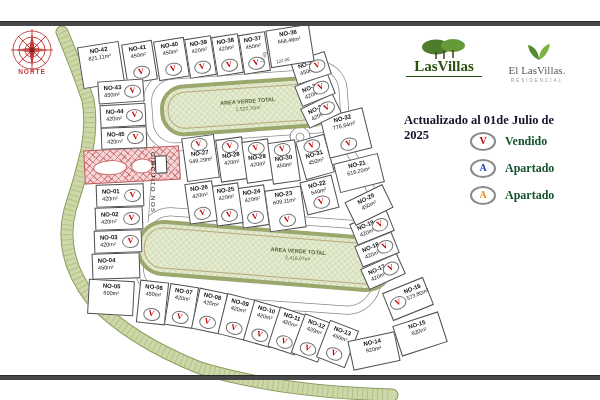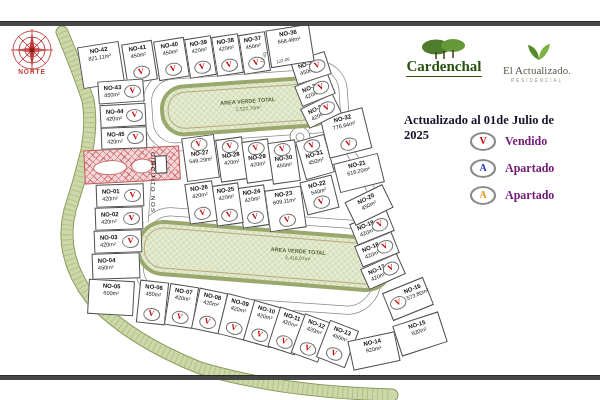--- a/index.html
+++ b/index.html
@@ -63,21 +63,21 @@
   #brand2-logo{left:526px;top:42px;}
   #brand2-name{left:494px;top:64px;width:86px;text-align:center;font-family:"Liberation Serif",serif;
     font-size:11px;color:#5c5c50;}
   #brand2-sub{left:494px;top:78px;width:86px;text-align:center;font-size:4.5px;letter-spacing:2px;color:#98988a;}
   #updated{left:404px;top:113px;width:164px;font-family:"Liberation Serif",serif;font-weight:bold;
     font-size:12.5px;color:#14142a;}
   #legend{left:470px;top:132px;}
   .legend-row{display:flex;align-items:center;gap:9px;margin-bottom:8px;}
   .legend-sym{width:22px;height:15px;border:2px solid #8a8a8a;border-radius:50%;background:#fff;flex:0 0 auto;
     font-family:"Liberation Serif",serif;font-weight:bold;font-size:10px;line-height:14px;text-align:center;}
-  .legend-label{font-family:"Liberation Serif",serif;font-weight:bold;font-size:12px;color:#701a75;}
+  .legend-label{font-family:"Liberation Serif",serif;font-weight:bold;font-size:12px;color:#14532d;}
 </style>
 </head>
 <body>
 
 <div class="bar" id="bar-top"></div>
 <div class="bar" id="bar-bottom"></div>
 
 <svg id="underlay" width="600" height="400" viewBox="0 0 600 400">
   <defs>
     <pattern id="gp" width="6" height="6" patternUnits="userSpaceOnUse">
@@ -465,27 +465,27 @@
   <path d="M6,22 L22,19 L38,22 L22,25 Z" fill="#c03a3a" opacity="0.75"></path>
   <circle cx="22" cy="22" r="2.5" fill="#8a1f1f"></circle>
 </svg>
 <div id="norte">NORTE</div>
 
 <svg class="panel-el" id="brand1-logo" width="56" height="22" viewBox="0 0 56 22">
   <ellipse cx="20" cy="9" rx="14" ry="7.5" fill="#4e7c2c"></ellipse>
   <ellipse cx="37" cy="7.5" rx="12" ry="6.5" fill="#659a3a"></ellipse>
   <path d="M20,14 L20,21 M37,12 L37,20 M28,13 L28,21" stroke="#4a3a1a" stroke-width="1.5"></path>
 </svg>
-<div class="panel-el" id="brand1-name">Cardenchal</div>
+<div class="panel-el" id="brand1-name">LasVillas</div>
 
 <svg class="panel-el" id="brand2-logo" width="26" height="20" viewBox="0 0 26 20">
   <path d="M13,18 C13,10 8,4 2,3 C3,10 7,15 13,18 Z" fill="#558b2f"></path>
   <path d="M13,18 C13,9 18,3 24,2 C23,9 19,15 13,18 Z" fill="#7cb342"></path>
 </svg>
-<div class="panel-el" id="brand2-name">El Actualizado.</div>
+<div class="panel-el" id="brand2-name">El LasVillas.</div>
 <div class="panel-el" id="brand2-sub">RESIDENCIAL</div>
 
 <div class="panel-el" id="updated">Actualizado al 01de Julio de 2025</div>
 
 <div class="panel-el" id="legend">
   <div class="legend-row">
     <span class="legend-sym" style="color: rgb(196, 0, 0);">V</span>
     <span class="legend-label">Vendido</span>
   </div>
   <div class="legend-row">

